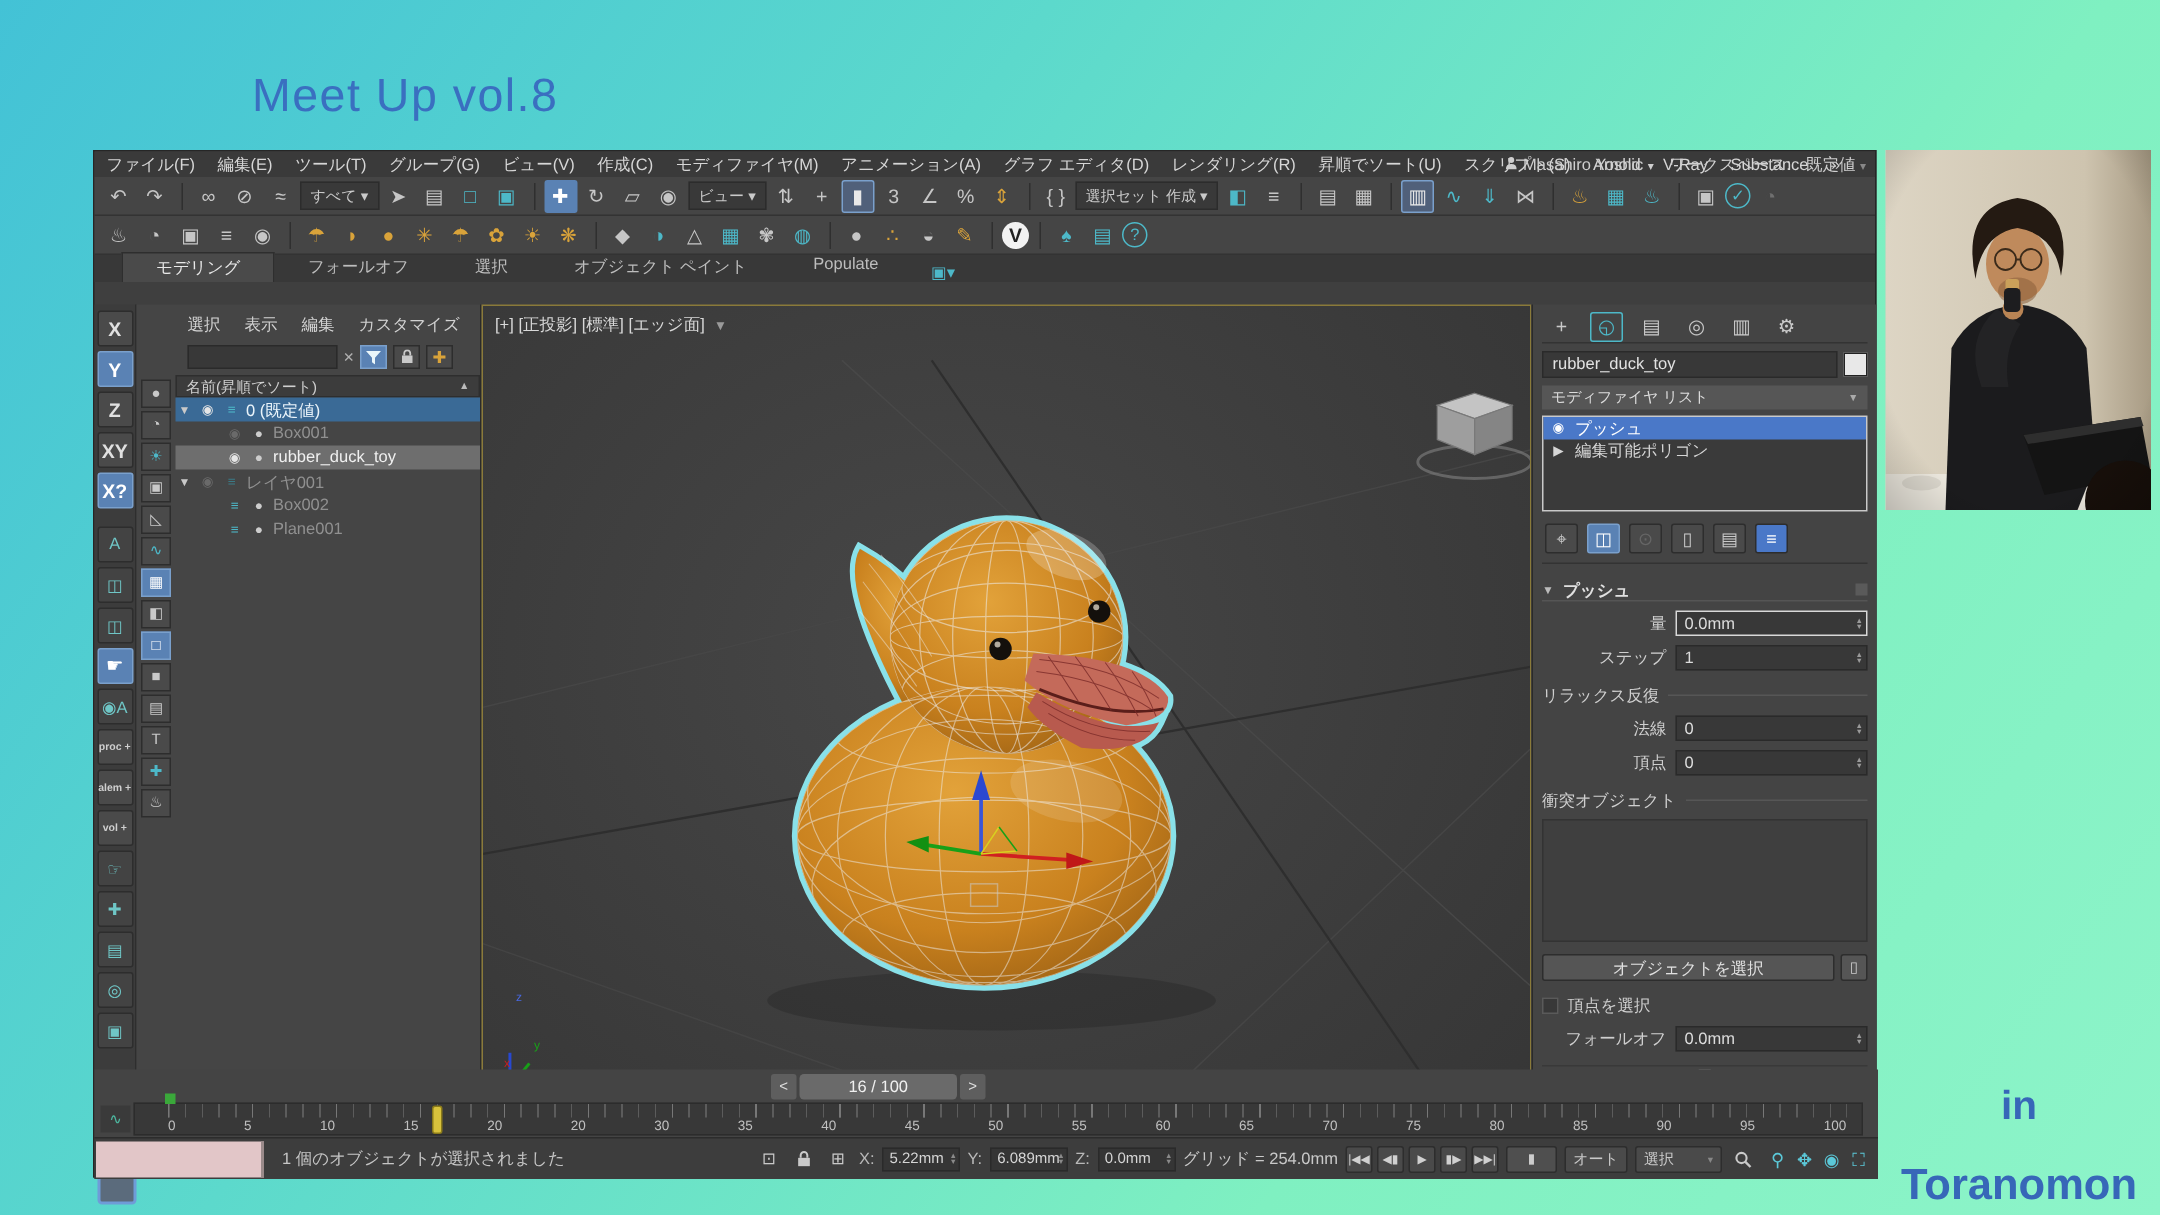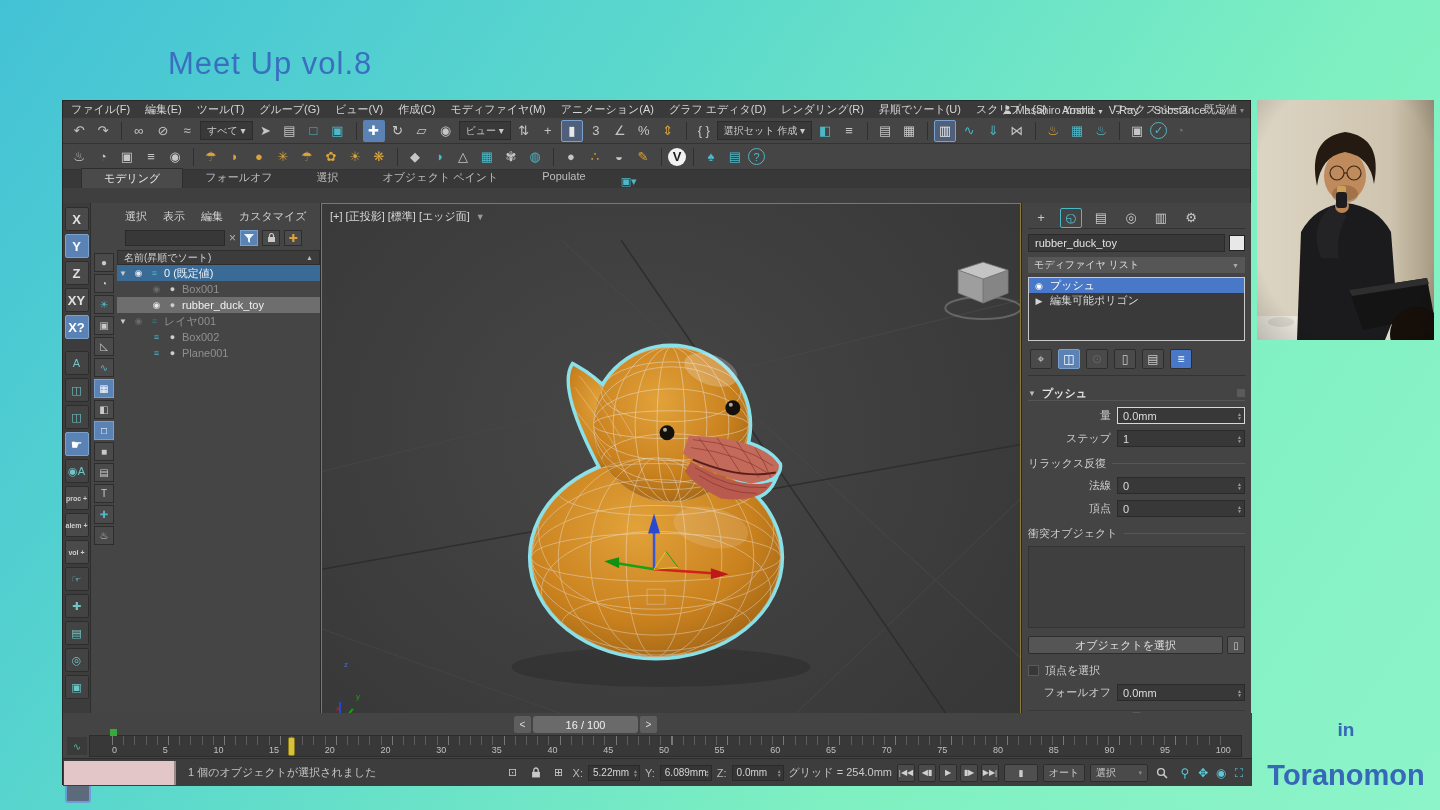--- a/index.html
+++ b/index.html
@@ -7,21 +7,21 @@
   #stage{position:relative;width:1440px;height:810px;overflow:hidden;
     background:linear-gradient(125deg,#43c2d6 0%,#5cd9cc 35%,#7ff0c1 70%,#8df4c9 100%);}
   .abs{position:absolute;}
 
   
   .logo{left:14px;top:16px;font-weight:bold;font-size:58px;letter-spacing:-2px;color:#111;}
   .logo .bang{color:#2f5fb0;}
   .event-title{left:168px;top:46px;font-weight:normal;font-size:31px;color:#3a6fc0;letter-spacing:1px;}
   .too-logo{left:1305px;top:22px;font-weight:bold;font-size:48px;color:#0d0d0d;letter-spacing:-1px;}
   .location{left:1252px;top:712px;width:188px;text-align:center;font-weight:bold;color:#3767b8;line-height:1.9;}
-  .location .l1{font-size:19px;}
+  .location .l1{font-size:27px;}
   .location .l2{font-size:29px;}
 
   
   #maxwin{left:62px;top:100px;width:1189px;height:685px;background:#3f3f3f;border:1px solid #262626;box-sizing:border-box;color:#cfcfcf;font-size:11px;}
   #maxwin *{box-sizing:border-box;}
 
   .menubar{left:0;top:0;width:100%;height:17px;background:#3a3a3a;display:flex;align-items:center;padding:0 8px;gap:15px;font-size:11px;color:#d6d6d6;white-space:nowrap;}
   .menubar .mi{cursor:default;}
 
   .tbar{left:0;width:100%;height:26px;background:#454545;border-bottom:1px solid #333;display:flex;align-items:center;padding:0 5px;gap:2px;overflow:hidden;}

